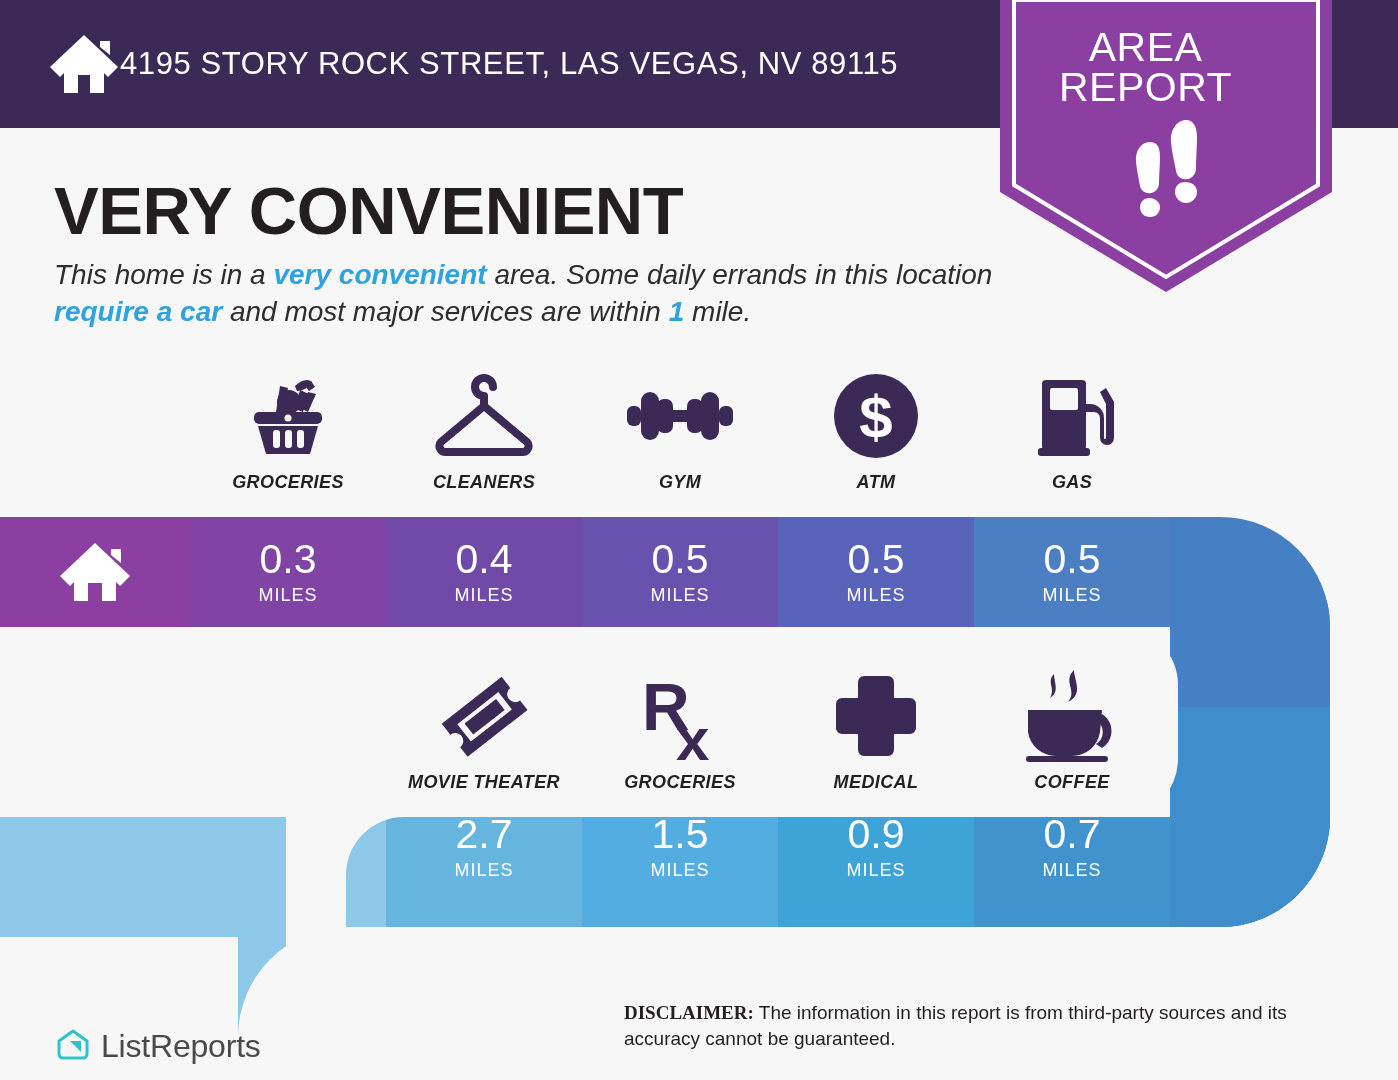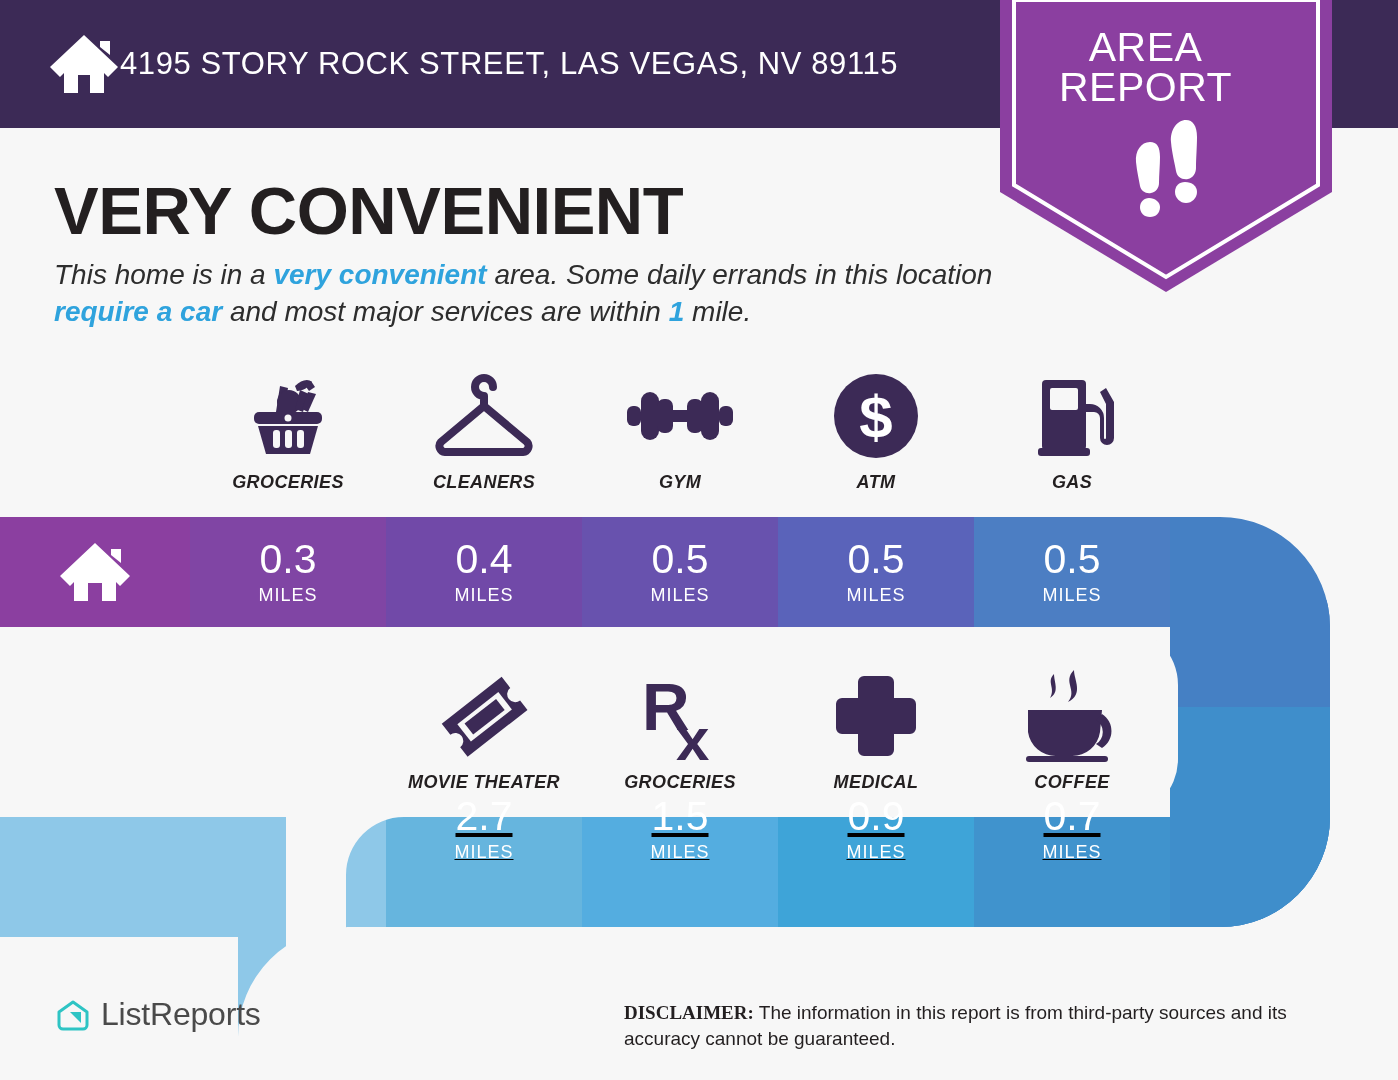--- a/index.html
+++ b/index.html
@@ -66,40 +66,40 @@
   .icon-cell .glyph { height:88px; display:flex; align-items:center; justify-content:center; }
   .icon-cell .glyph svg { display:block; }
   .icon-label {
     margin-top:12px; font-size:18px; font-weight:bold;
     color:#231f20; letter-spacing:0.4px; white-space:nowrap;font-style:italic;
   }
 
   
   .dist-row { position:absolute; z-index:12; display:flex; height:110px; }
   .dist-row-1 { left:190px; top:517px;text-align:right; }
-  .dist-row-2 { left:386px; top:774px;text-decoration:underline; }
+  .dist-row-2 { left:386px; top:792px; }
   .dist-cell {
     width:196px; height:110px;
     display:flex; flex-direction:column;
     align-items:center; justify-content:center;
     color:#ffffff;
   }
   .dist-value { font-size:41px; line-height:1; font-weight:normal; }
   .dist-unit { font-size:18px; margin-top:5px; letter-spacing:1px; }
 
   .bar-home {
     position:absolute; z-index:12; left:0px; top:517px;
     width:190px; height:110px;
     display:flex; align-items:center; justify-content:center;
   }
 
   
   .footer-logo {
-    position:absolute; left:56px; top:996px; z-index:20;
-    display:flex; align-items:flex-end;
+    position:absolute; left:56px; top:1028px; z-index:20;
+    display:flex; align-items:flex-start;
   }
   .footer-logo .mark { width:34px; height:34px; display:block; }
   .footer-logo .wordmark {
     margin-left:11px; font-size:32px; color:#4a4a4a; letter-spacing:-0.2px;
   }
   .disclaimer {
     position:absolute; left:624px; top:1000px; width:718px; z-index:20;
     font-size:19px; color:#231f20; line-height:1.35;
   }
   .disclaimer b { font-weight:bold;font-family:Liberation Serif, serif; }

